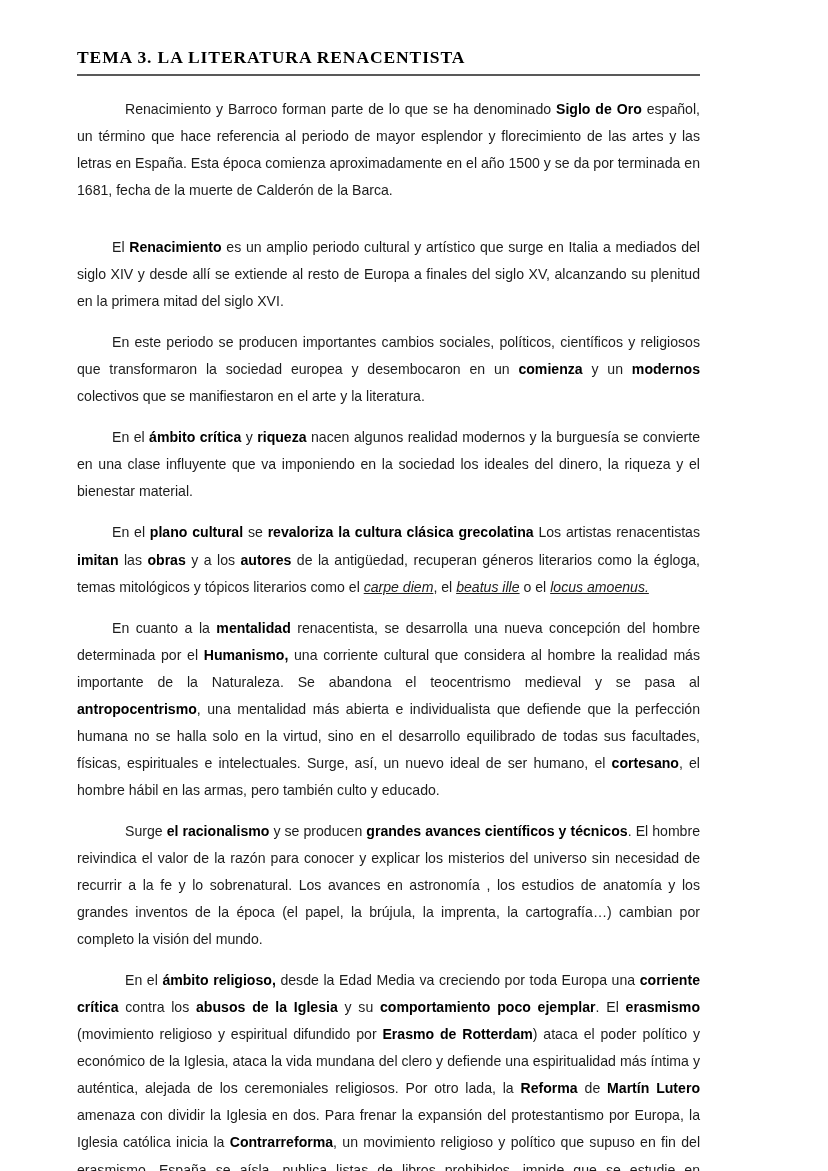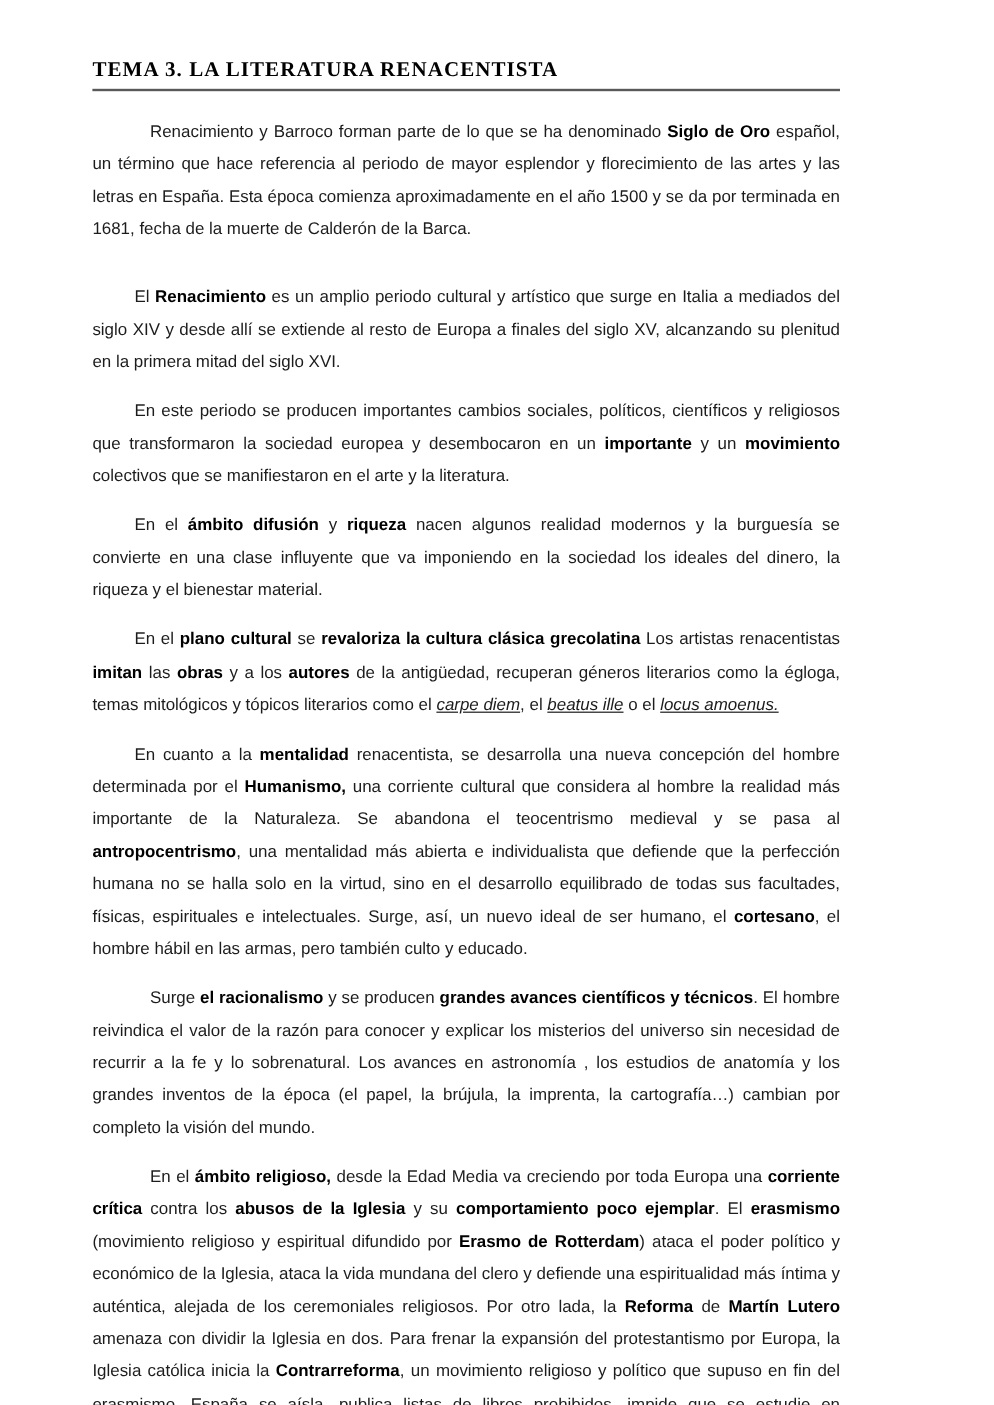--- a/index.html
+++ b/index.html
@@ -109,23 +109,23 @@
 
   <div class="intro-block">
     <p class="para indent-lg"><span>Renacimiento y Barroco forman parte de lo que se ha denominado </span><b>Siglo de Oro</b><span> español, un término que hace referencia al periodo de mayor esplendor y florecimiento de las artes y las letras  en España. Esta época comienza aproximadamente en el año 1500 y se da por terminada en 1681, fecha de la muerte de Calderón de la Barca.</span></p>
   </div>
 
 
   <div class="body-block">
 
     <p class="para indent-md"><span>El </span><b>Renacimiento</b><span> es un amplio periodo cultural  y artístico que surge en Italia a mediados del siglo XIV y desde allí se extiende al resto de Europa a finales del siglo XV, alcanzando su plenitud  en la primera mitad del siglo XVI.</span></p>
 
-    <p class="para indent-md"><span>En este periodo se producen importantes cambios sociales, políticos, científicos y religiosos que transformaron la sociedad europea y desembocaron en un </span><b>importante</b><span> y un </span><b>movimiento</b><span> colectivos que se manifiestaron en el arte y la literatura.</span></p>
+    <p class="para indent-md"><span>En este periodo se producen importantes cambios sociales, políticos, científicos y religiosos que transformaron la sociedad europea y desembocaron en un </span><b>comienza</b><span> y un </span><b>modernos</b><span> colectivos que se manifiestaron en el arte y la literatura.</span></p>
 
-    <p class="para indent-md"><span>En el </span><b>ámbito difusión</b><span> y </span><b>riqueza</b><span> nacen algunos realidad modernos y la burguesía se convierte en una clase influyente que va imponiendo en la sociedad los ideales del dinero, la riqueza y el bienestar material.</span></p>
+    <p class="para indent-md"><span>En el </span><b>ámbito crítica</b><span> y </span><b>riqueza</b><span> nacen algunos realidad modernos y la burguesía se convierte en una clase influyente que va imponiendo en la sociedad los ideales del dinero, la riqueza y el bienestar material.</span></p>
 
     <p class="para indent-md"><span>En el </span><b>plano cultural</b><span> se </span><b>revaloriza la cultura clásica grecolatina</b><span> Los artistas renacentistas </span><b>imitan</b><span> las </span><b>obras</b><span> y a los </span><b>autores</b><span> de la antigüedad, recuperan géneros literarios como la égloga, temas mitológicos y tópicos literarios como el </span><i>carpe diem</i><span>, el </span><i>beatus ille</i><span> o el </span><i>locus amoenus.</i><span></span></p>
 
     <p class="para indent-md"><span>En cuanto a la </span><b>mentalidad</b><span> renacentista, se desarrolla una nueva concepción del hombre determinada por el </span><b>Humanismo,</b><span> una corriente cultural que considera al hombre la realidad más importante de la Naturaleza. Se abandona el teocentrismo medieval y se pasa al </span><b>antropocentrismo</b><span>, una mentalidad más abierta e individualista que defiende que la perfección humana no se halla solo en la virtud, sino  en el desarrollo equilibrado de todas sus facultades, físicas, espirituales e intelectuales. Surge, así, un nuevo ideal de ser humano, el </span><b>cortesano</b><span>, el hombre hábil en las armas, pero también culto y educado.</span></p>
 
     <p class="para indent-lg"><span>Surge </span><b>el racionalismo</b><span> y se producen </span><b>grandes avances científicos y técnicos</b><span>.  El hombre reivindica el valor de la razón para conocer y explicar los misterios del universo sin necesidad de recurrir a la fe y lo sobrenatural. Los avances en astronomía , los estudios de anatomía y los grandes inventos de la época (el papel, la brújula, la imprenta, la cartografía…) cambian por completo la visión del mundo.</span></p>
 
     <p class="para indent-lg"><span>En el </span><b>ámbito religioso,</b><span> desde la Edad Media va creciendo por toda Europa una </span><b>corriente crítica</b><span> contra los </span><b>abusos de la Iglesia</b><span> y su </span><b>comportamiento poco ejemplar</b><span>. El </span><b>erasmismo</b><span> (movimiento religioso y espiritual difundido por </span><b>Erasmo de Rotterdam</b><span>) ataca el poder político y económico de la Iglesia, ataca la vida mundana del clero y defiende una espiritualidad más íntima y auténtica, alejada de los ceremoniales religiosos. Por otro lada, la </span><b>Reforma</b><span> de </span><b>Martín Lutero</b><span> amenaza con dividir la Iglesia en dos. Para frenar la expansión del protestantismo por Europa, la Iglesia católica inicia la </span><b>Contrarreforma</b><span>, un movimiento religioso y político que supuso en fin del erasmismo. España se aísla, publica listas de libros prohibidos, impide que se estudie en universidades extranjeras y la Inquisisción persigue a los erasmistas y la difusión de ideas distintas a la doctrina del catolicismo. Nace ahora un prejuicio social que marcará durante generaciones a los ciudadanos: el desprestigio de no considerado </span></p>
 
   </div>

